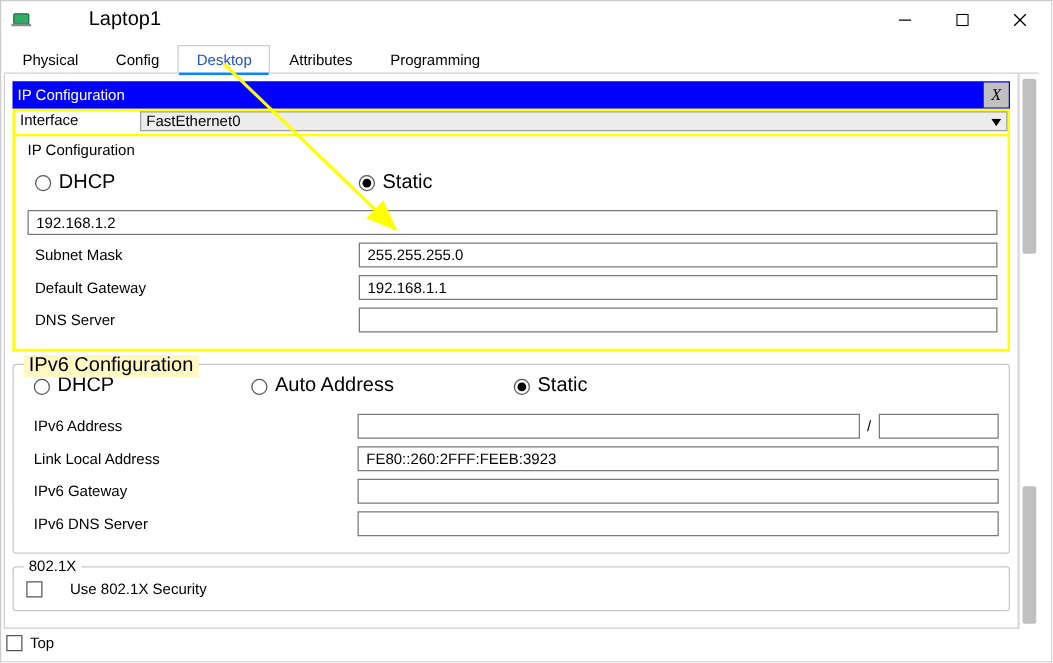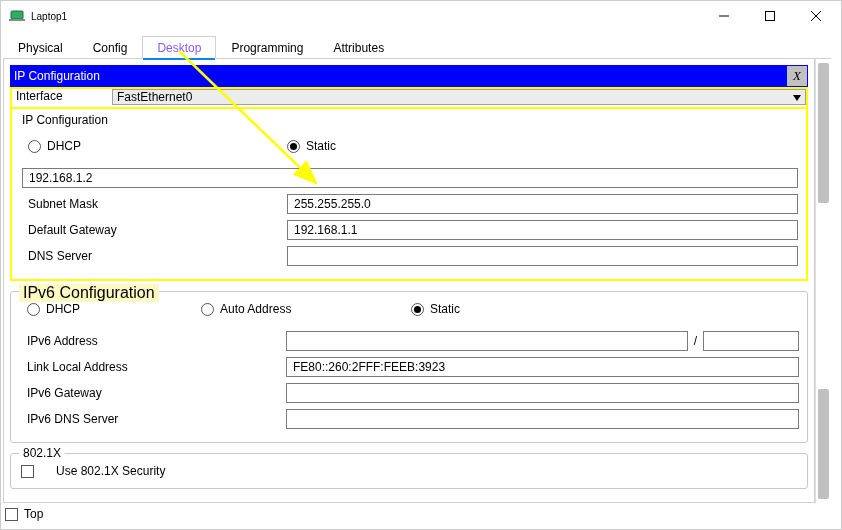--- a/index.html
+++ b/index.html
@@ -1,43 +1,43 @@
 <!DOCTYPE html>
 <html><head>
 <meta charset="utf-8">
 <style>
   * { box-sizing: border-box; }
   html, body { margin:0; padding:0; font-family: Arial, sans-serif; font-size:12px; color:#000; }
   .window { width:842px; height:530px; background:#fff; border:1px solid #ccc; position:relative; display:flex; flex-direction:column; }
   .titlebar { height:30px; display:flex; align-items:center; justify-content:space-between; padding:0 2px 0 8px; }
   .title-left { display:flex; align-items:center; gap:6px; }
   .app-icon { width:16px; height:16px; }
-  .title-text { font-size:10px; }
+  .title-text { font-size:16px;margin-left:40px; }
   .title-controls { display:flex; align-items:center; }
   .title-btn { width:46px; height:28px; display:flex; align-items:center; justify-content:center; cursor:default; }
   .title-btn svg { width:10px; height:10px; }
   .body { flex:1; display:flex; flex-direction:column; padding:4px 10px 6px 2px; position:relative; min-height:0;}
   .tabs { display:flex; gap:0; border-bottom:1px solid #d0d0d0; height:24px; position:relative; flex: 0 0 auto; }
   .tab { padding:4px 14px 4px 14px; font-size:12px; border:1px solid transparent; border-bottom:none; position:relative; top:1px; cursor:default;}
-  .tab.active { border:1px solid #d0d0d0; border-bottom:1px solid #fff; background:#fff; color:#8b5cf6; }
+  .tab.active { border:1px solid #d0d0d0; border-bottom:1px solid #fff; background:#fff; color:#1d4ed8; }
   .tab.active::after { content:""; position:absolute; left:0; right:0; bottom:-2px; height:2px; background:#0a84ff; }
   .content-outer { flex:1; display:flex; min-height:0;}
   .content-scroll { flex:1; border:1px solid #d0d0d0; border-top:none; padding:6px; overflow:hidden; position:relative; min-height:0;}
   .scrollbar-v { width:16px; border-left:1px solid #e0e0e0; position:relative; }
   .scrollbar-v .thumb { position:absolute; left:2px; right:2px; background:#c0c0c0; border-radius:2px; }
   .ipconfig-title { background:#0000ff; color:#fff; display:flex; justify-content:space-between; align-items:center; height:22px; padding-left:4px; }
   .ipconfig-title .xbtn { width:20px; height:20px; background:#c0c0c0; color:#000; display:flex; align-items:center; justify-content:center; margin-right:1px; font-size:13px; font-family: "Times New Roman", serif; font-style:italic;}
   .iface-row { border:2px solid #ffff00; display:flex; height:22px; align-items:flex-start; }
   .iface-label { width:100px; display:flex; align-items:center; padding-left:4px; }
   .iface-select { flex:1; border:1px solid #a0a0a0; background:#ececec; display:flex; align-items:center; justify-content:space-between; padding:0 4px; font-size:12px;}
   .iface-select .caret svg { width:8px; height:6px; }
   .group-ip { border-left:2px solid #ffff00; border-right:2px solid #ffff00; border-bottom:2px solid #ffff00; padding:6px 8px 10px 10px; position:relative; }
   .group-title { position:relative; top:-2px; margin-bottom:6px;}
   .radio-row { display:flex; height:22px; align-items:center; margin-bottom:8px;}
-  .radio { display:flex; align-items:center; gap:6px; font-size:12px; }
+  .radio { display:flex; align-items:center; gap:6px; font-size:16px; }
   .radio .circle { width:13px; height:13px; border:1px solid #555; border-radius:50%; display:flex; align-items:center; justify-content:center; }
   .radio .circle.checked::after { content:""; width:7px; height:7px; border-radius:50%; background:#000; }
   .form-row { display:flex; align-items:center; height:26px; }
   .form-label { width:265px; padding-left:6px;}
   .text-input { flex:1; border:1px solid #7a7a7a; height:20px; padding:2px 6px; font-size:12px; background:#fff;}
   .group-ipv6 { border:1px solid #c8c8c8; border-radius:3px; margin-top:10px; padding:6px 8px 10px 10px; position:relative;}
   .group-ipv6 .grp-title { position:absolute; top:-8px; left:8px; background:#fef9c3; padding:0 4px; font-size:16px;}
   .ipv6-addr-row { display:flex; align-items:center; height:26px;}
   .ipv6-addr-row .text-input { flex:1;}
   .slash { padding:0 6px;}
@@ -82,22 +82,22 @@
           </svg>
         </div>
     </div>
   </div>
 
   <div class="body">
     <div class="tabs">
       <div class="tab">Physical</div>
       <div class="tab">Config</div>
       <div class="tab active">Desktop</div>
+      <div class="tab">Attributes</div>
       <div class="tab">Programming</div>
-      <div class="tab">Attributes</div>
     </div>
 
     <div class="content-outer">
       <div class="content-scroll">
         <div class="ipconfig-title">
           <span>IP Configuration</span>
           <span class="xbtn">X</span>
         </div>
 
         <div class="iface-row">

